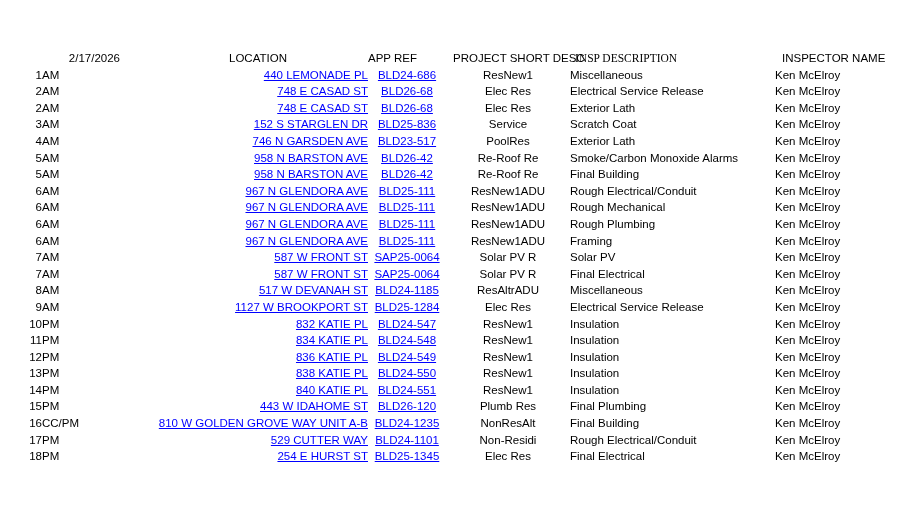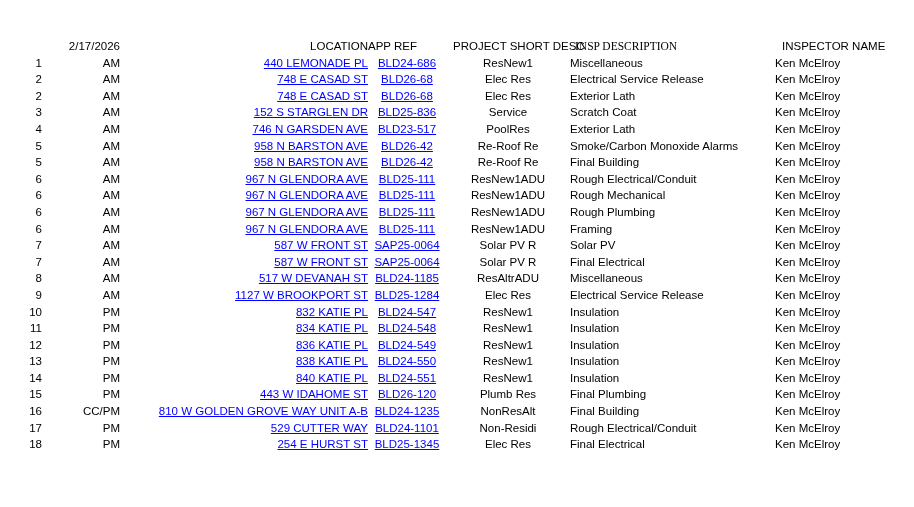--- a/index.html
+++ b/index.html
@@ -12,21 +12,21 @@
     width: 914px;
     height: 507px;
     font-family: "Liberation Sans", sans-serif;
     color: #000000;
     overflow: hidden;
   }
   .sheet {
     position: relative;
     width: 914px;
     height: 410px;
-    padding-top: 38px;
+    padding-top: 50px;
     box-sizing: border-box;
     border-radius: 6px;
   }
   table.grid {
     border-collapse: collapse;
     width: 914px;
     table-layout: fixed;
     font-size: 11.5px;
   }
   table.grid tr {
@@ -37,35 +37,35 @@
     margin: 0;
     border: none;
     white-space: nowrap;
     font-weight: normal;
     vertical-align: middle;
     line-height: 16.6px;
     overflow: visible;
   }
   
   .col-num      { width: 42px;  text-align: right; padding-right: 6px; }
-  .col-ampm     { width: 78px;  text-align: right; padding-right: 0px; }
+  .col-ampm     { width: 78px;  text-align: left; padding-right: 0px; }
   .col-loc      { width: 220px; text-align: right;  padding-left: 28px; }
   .col-app      { width: 78px;  text-align: center;  padding-left: 0px; }
   .col-proj     { width: 117px; text-align: center; padding-right: 5px; }
   .col-insp     { width: 200px; text-align: left;  padding-left: 5px; }
   .col-name     { width: 179px; text-align: left;  padding-left: 21px; }
 
   
   .hdr td {
     font-weight: bold;
     font-size: 11.5px;
   }
   .hdr .col-num  { }
   .hdr .col-ampm { text-align: right; padding-right: 0; }
-  .hdr .col-loc  { text-align: right; padding-left: 28px; }
+  .hdr .col-loc  { text-align: center; padding-left: 28px; }
   .hdr .col-app  { text-align: left; padding-left: 0; }
   .hdr .col-proj { text-align: left; padding-left: 7px; padding-right: 0; }
   .hdr .col-insp { text-align: left; padding-left: 5px; font-family: Liberation Serif, serif; }
   .hdr .col-name { text-align: left; padding-left: 7px; }
 
   
   .lnk {
     color: #0000ff;
     text-decoration: underline;
     font-weight: normal;

